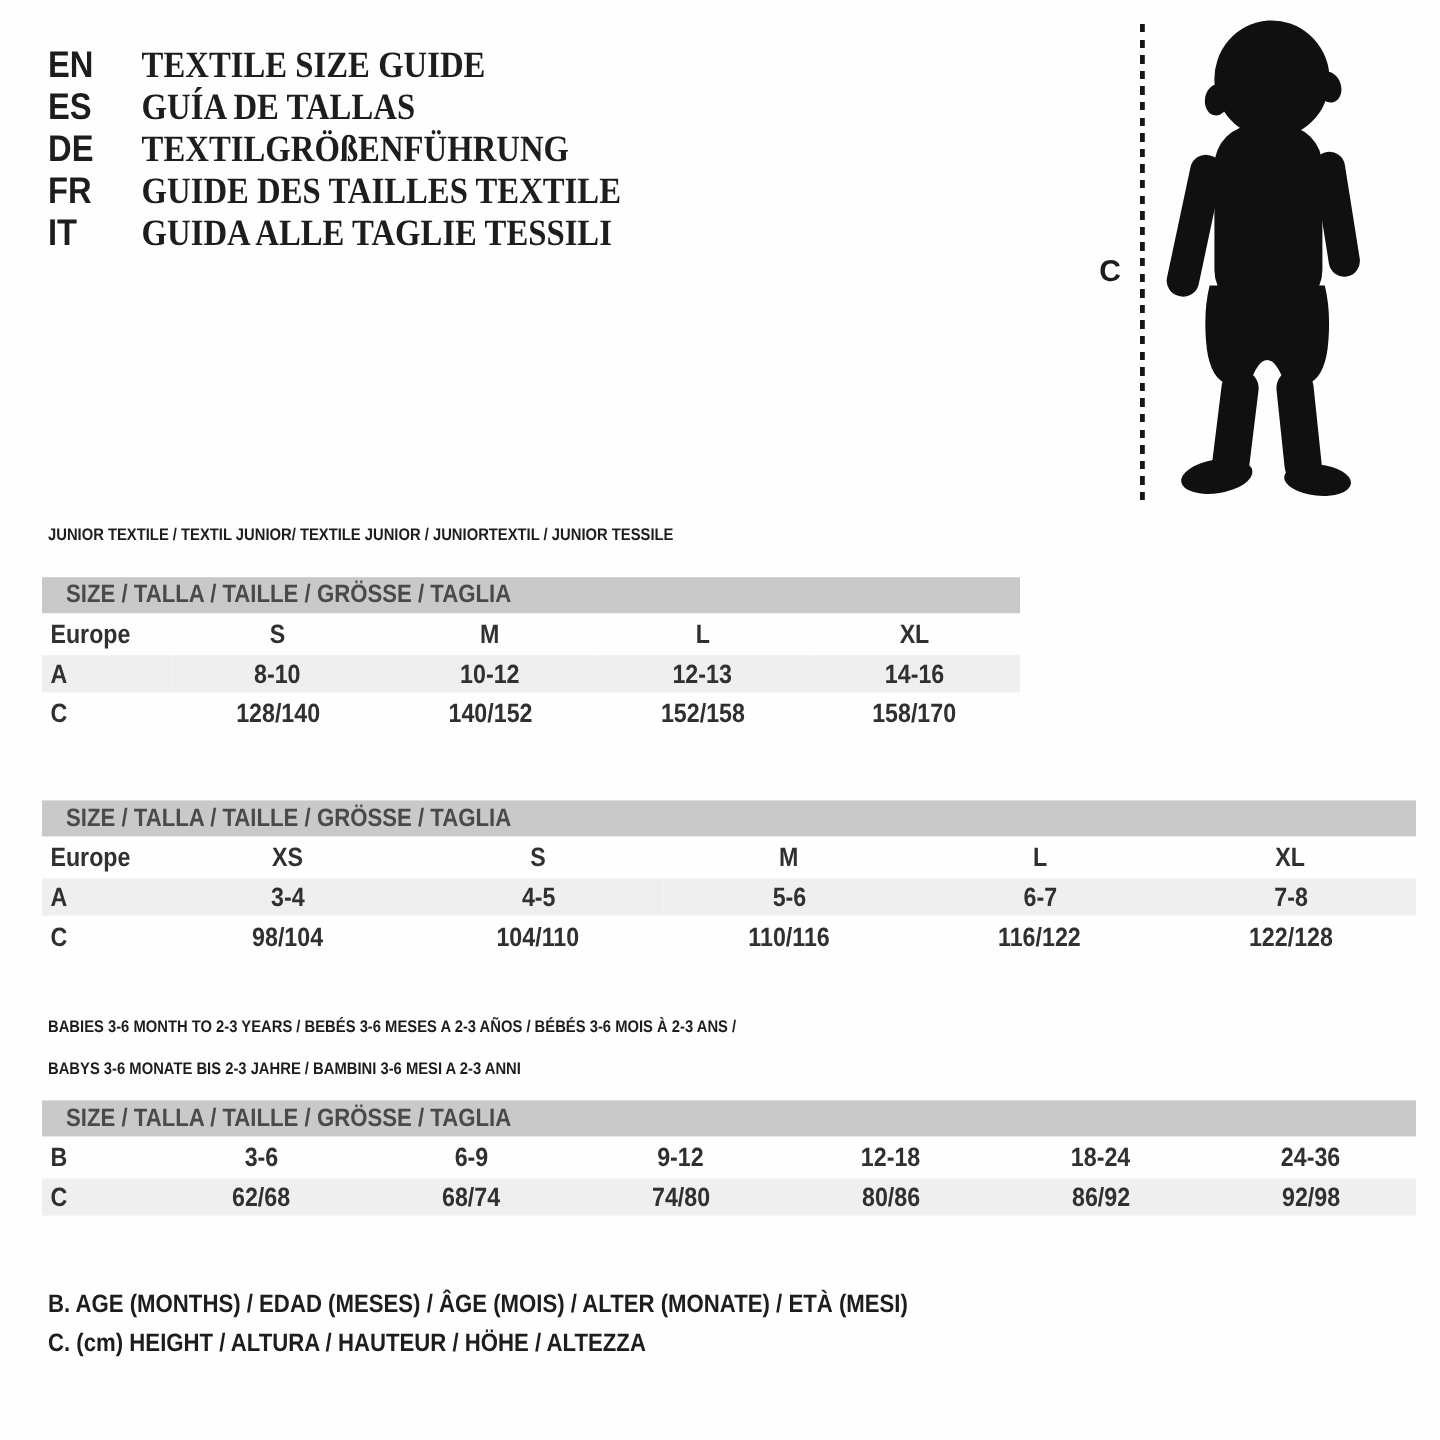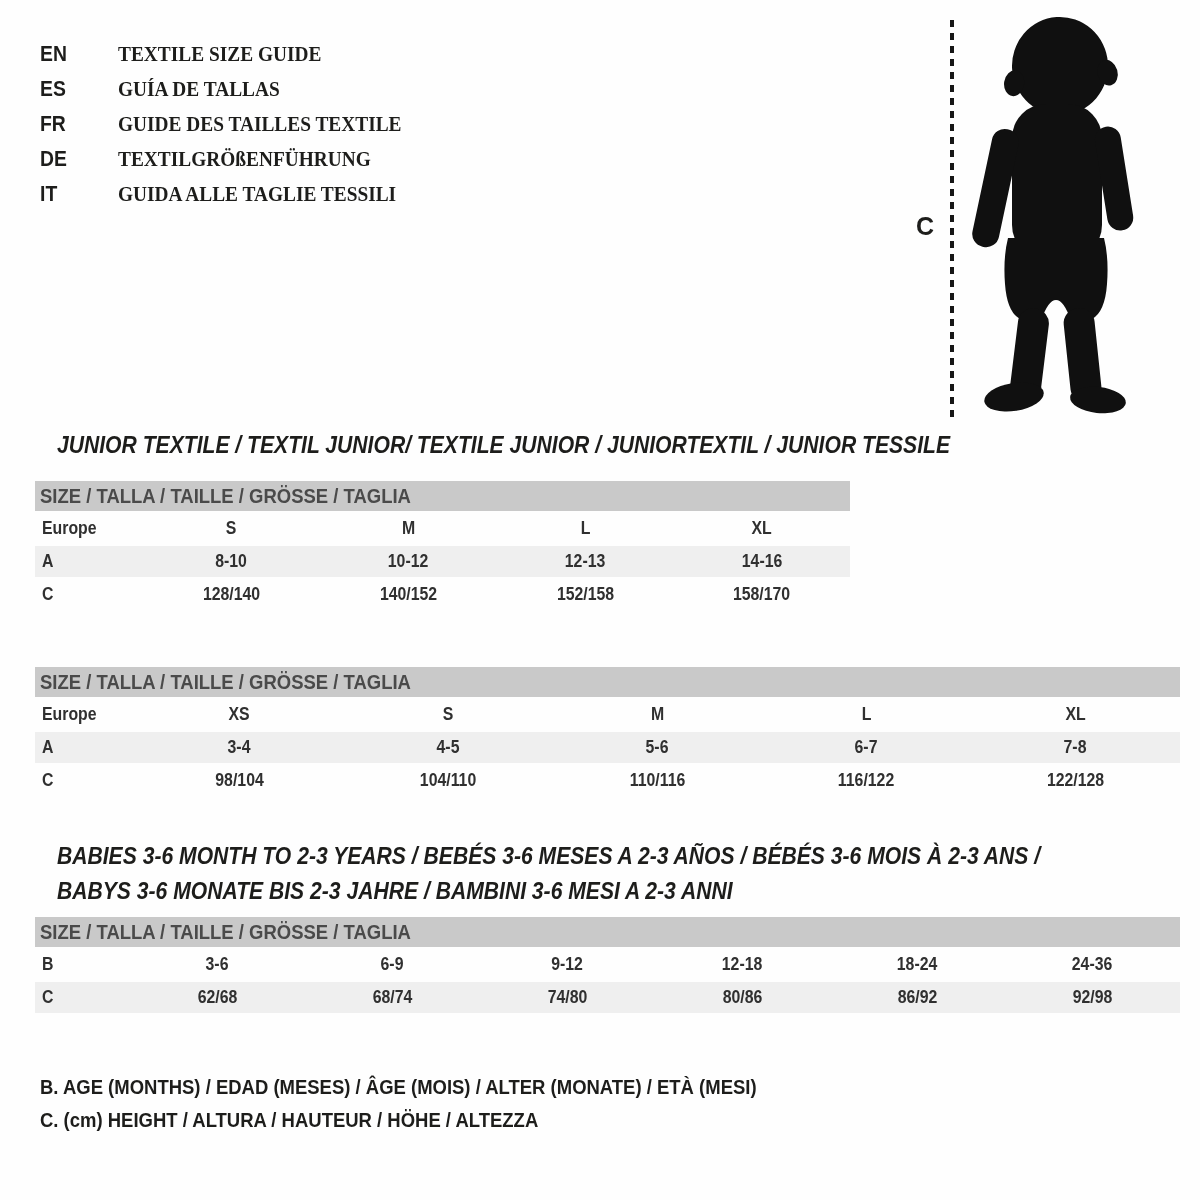--- a/index.html
+++ b/index.html
@@ -15,53 +15,53 @@
     position:relative;width:1200px;height:1200px;background:#fefefe;
     font-family:"Liberation Sans",sans-serif;font-weight:bold;color:var(--ink);
     overflow:hidden;
   }
   
   .cx{display:inline-block;transform:scaleX(.88);transform-origin:0 50%;white-space:nowrap;}
   .cxc{display:inline-block;transform:scaleX(.88);transform-origin:50% 50%;white-space:nowrap;}
 
   
   .lang-header{position:absolute;left:40px;top:36px;}
-  .lang-row{display:flex;height:35px;align-items:center;font-size:22px;}
+  .lang-row{display:flex;height:35px;align-items:center;font-size:31px;}
   .lang-code{width:78px;flex:0 0 78px;}
   .lang-title{flex:1;font-family:Liberation Serif, serif;}
 
   
   .figure{position:absolute;left:898px;top:10px;width:262px;height:414px;}
   .measure-label{position:absolute;left:18px;top:202px;font-size:25px;}
   .dashed-line{
     position:absolute;left:52px;top:10px;width:4px;height:398px;
     background:repeating-linear-gradient(to bottom,#161616 0 7px,transparent 7px 13px);
   }
   .figure svg{position:absolute;left:70px;top:6px;}
 
   
   .sec{position:absolute;left:35px;}
-  .sec h2{font-size:24px;line-height:22px;font-weight:bold;margin-left:22px;color:var(--ink);font-style:italic;}
+  .sec h2{font-size:14px;line-height:22px;font-weight:bold;margin-left:5px;color:var(--ink);}
   .sec-junior{top:434px;width:815px;}
   .sec-children{top:642px;width:1145px;}
   .sec-babies{top:838px;width:1145px;}
   .sec-babies h2{line-height:35px;}
   .t-line{display:block;}
   .sub{font-size:.62em;vertical-align:-12%;}
 
   
   table.size-table{border-collapse:separate;border-spacing:0 2px;table-layout:fixed;margin-top:23px;}
   .sec-babies table.size-table{margin-top:7px;}
   .t-junior{width:815px;}
   .t-children,.t-babies{width:1145px;}
   tr.bar td{
     background:var(--bar);height:30px;font-size:21px;color:var(--bar-ink);
-    text-align:left;padding-left:5px;
-  }
-  td{height:31px;font-size:18px;color:var(--cell-ink);vertical-align:middle;}
+    text-align:left;padding-left:20px;
+  }
+  td{height:31px;font-size:22px;color:var(--cell-ink);vertical-align:middle;}
   td.lbl{text-align:left;padding-left:7px;}
   td.val{text-align:center;}
   tr.shaded td{background:var(--shade);}
 
   
   .legend{position:absolute;left:40px;top:1070px;}
   .legend-line{height:33px;font-size:21px;display:flex;align-items:center;}
 </style>
 </head>
 <body>
@@ -71,26 +71,26 @@
   <div class="lang-header">
     <div class="lang-row">
       <span class="lang-code"><span class="cx">EN</span></span>
       <span class="lang-title"><span class="cx">TEXTILE SIZE GUIDE</span></span>
     </div>
     <div class="lang-row">
       <span class="lang-code"><span class="cx">ES</span></span>
       <span class="lang-title"><span class="cx">GUÍA DE TALLAS</span></span>
     </div>
     <div class="lang-row">
+      <span class="lang-code"><span class="cx">DE</span></span>
+      <span class="lang-title"><span class="cx">TEXTILGRÖßENFÜHRUNG</span></span>
+    </div>
+    <div class="lang-row">
       <span class="lang-code"><span class="cx">FR</span></span>
       <span class="lang-title"><span class="cx">GUIDE DES TAILLES TEXTILE</span></span>
-    </div>
-    <div class="lang-row">
-      <span class="lang-code"><span class="cx">DE</span></span>
-      <span class="lang-title"><span class="cx">TEXTILGRÖßENFÜHRUNG</span></span>
     </div>
     <div class="lang-row">
       <span class="lang-code"><span class="cx">IT</span></span>
       <span class="lang-title"><span class="cx">GUIDA ALLE TAGLIE TESSILI</span></span>
     </div>
   </div>
 
   <div class="figure">
     <span class="measure-label">C</span>
     <div class="dashed-line"></div>

